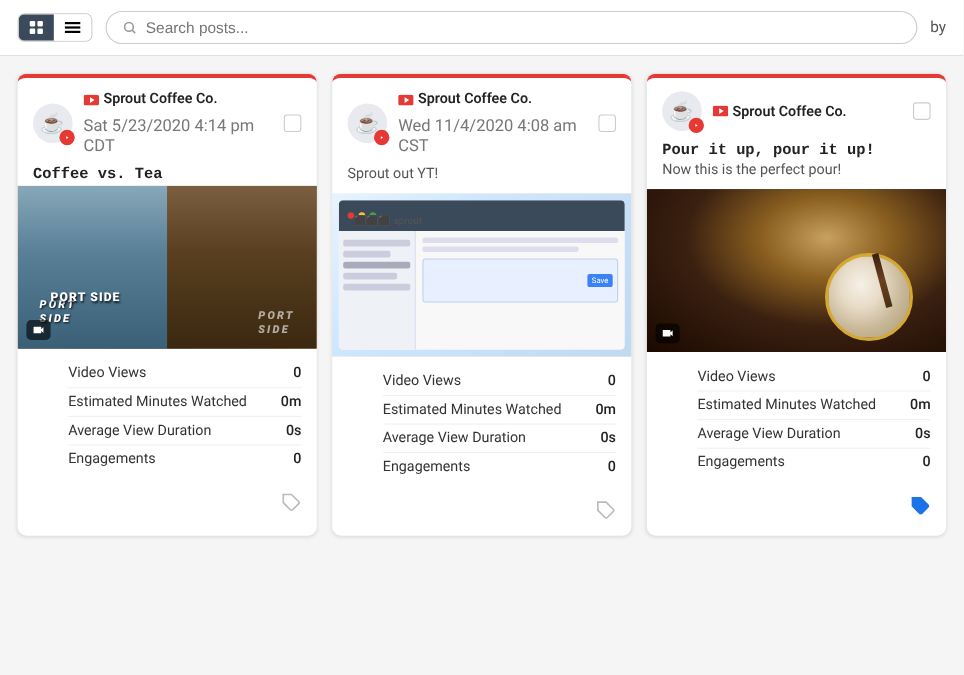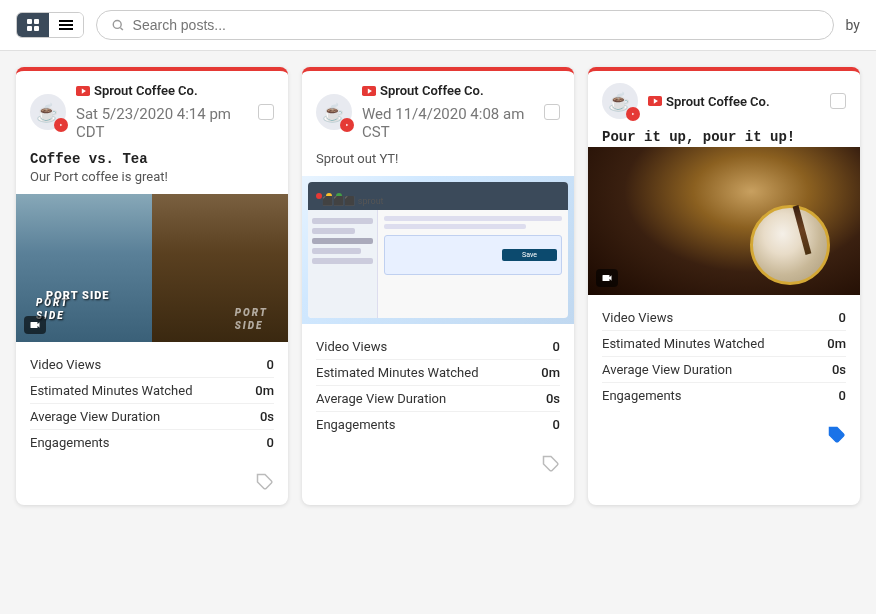--- a/index.html
+++ b/index.html
@@ -222,20 +222,21 @@
       color: #555;
       z-index: 1;
     }
 
     .img-pour {
       background: radial-gradient(ellipse at center, #8b6914 0%, #5a4010 40%, #1a0f00 100%);
     }
 
     .card-stats {
       padding: 10px 14px;
+      margin-left: 32px;
     }
     .stat-row {
       display: flex;
       justify-content: space-between;
       align-items: center;
       padding: 5px 0;
       border-bottom: 1px solid #f0f0f0;
       font-size: 13px;
       color: #333;
     }
@@ -318,21 +319,20 @@
               <path d="M10 4l7 4.5-7 4.5V4z" fill="white"></path>
             </svg>
             Sprout Coffee Co.
           </div>
           <div class="account-date">Sat 5/23/2020 4:14 pm CDT</div>
         </div>
         <input type="checkbox" class="card-checkbox" style="">
       </div>
 
       <div class="card-title">Coffee vs. Tea</div>
-      <div class="card-desc">Our Port coffee is great!</div>
 
       <div class="card-image img-coffee-tea">
 
           <div style="position:absolute;top:0;left:0;right:0;bottom:0;font-style:italic;">
             <div style="position:absolute;top:0;left:0;width:50%;height:100%;background:linear-gradient(180deg,#87a8b8 0%,#5a8098 40%,#3a6078 100%);"></div>
             <div style="position:absolute;top:0;right:0;width:50%;height:100%;background:linear-gradient(180deg,#7a6040 0%,#5a4020 40%,#3a2810 100%);"></div>
             <div style="position:absolute;bottom:20px;left:20px;color:white;font-size:10px;font-weight:900;letter-spacing:2px;line-height:1.3;text-shadow:1px 1px 2px rgba(0,0,0,0.9);">PORT<br>SIDE</div>
             <div style="position:absolute;bottom:10px;right:20px;color:rgba(255,255,255,0.6);font-size:10px;font-weight:900;letter-spacing:2px;line-height:1.3;">PORT<br>SIDE</div>
           </div>
 
@@ -418,21 +418,21 @@
                 <div style="height:6px;background:#ccd;border-radius:2px;margin-bottom:4px;"></div>
                 <div style="height:6px;background:#ccd;border-radius:2px;margin-bottom:4px;width:70%;"></div>
                 <div style="height:6px;background:#aab;border-radius:2px;margin-bottom:4px;"></div>
                 <div style="height:6px;background:#ccd;border-radius:2px;margin-bottom:4px;width:80%;"></div>
                 <div style="height:6px;background:#ccd;border-radius:2px;margin-bottom:4px;"></div>
               </div>
               <div style="flex:1;padding:6px;">
                 <div style="height:5px;background:#dde;border-radius:2px;margin-bottom:3px;"></div>
                 <div style="height:5px;background:#dde;border-radius:2px;margin-bottom:3px;width:80%;"></div>
                 <div style="height:40px;background:#e8f0ff;border-radius:3px;margin:6px 0;border:1px solid #c0d0f0;display:flex;align-items:center;justify-content:flex-end;padding:4px;">
-                  <div style="background:#0c4a6e;color:white;font-size:7px;padding:2px 20px;border-radius:2px;margin-left:46px;">Save</div>
+                  <div style="background:#3b82f6;color:white;font-size:7px;padding:2px 4px;border-radius:2px;margin-left:46px;">Save</div>
                 </div>
               </div>
             </div>
           </div>
 
         <div class="video-icon">
           <svg width="12" height="12" viewBox="0 0 24 24" fill="white">
             <path d="M17 10.5V7a1 1 0 00-1-1H4a1 1 0 00-1 1v10a1 1 0 001 1h12a1 1 0 001-1v-3.5l4 4v-11l-4 4z"></path>
           </svg>
         </div>
@@ -488,20 +488,21 @@
               <rect width="24" height="17" rx="3" fill="#e53935"></rect>
               <path d="M10 4l7 4.5-7 4.5V4z" fill="white"></path>
             </svg>
             Sprout Coffee Co.
           </div>
         </div>
         <input type="checkbox" class="card-checkbox" style="">
       </div>
 
       <div class="card-title">Pour it up, pour it up!</div>
+      <div class="card-desc">Now this is the perfect pour!</div>
 
       <div class="card-image img-pour">
 
           <div style="position:absolute;top:0;left:0;right:0;bottom:0;background:radial-gradient(ellipse at 60% 30%, #c8a060 0%, #8b6020 25%, #3a2010 55%, #1a0800 100%);">
             <div style="position:absolute;bottom:10px;right:30px;width:80px;height:80px;border-radius:50%;border:3px solid #d4a835;background:radial-gradient(ellipse at 40% 35%,#f5f0e8 0%,#e8dcc8 30%,#c8b898 60%,#a89878 100%);"></div>
             <div style="position:absolute;bottom:40px;right:55px;width:6px;height:50px;background:linear-gradient(180deg,#3a2010,#6a4020,#4a3010);transform:rotate(-15deg);"></div>
           </div>
 
         <div class="video-icon">
           <svg width="12" height="12" viewBox="0 0 24 24" fill="white">

